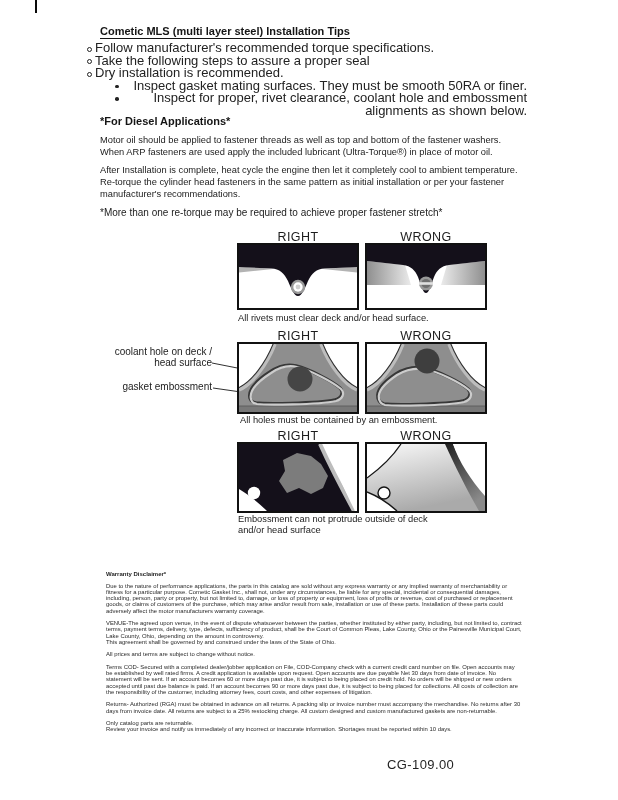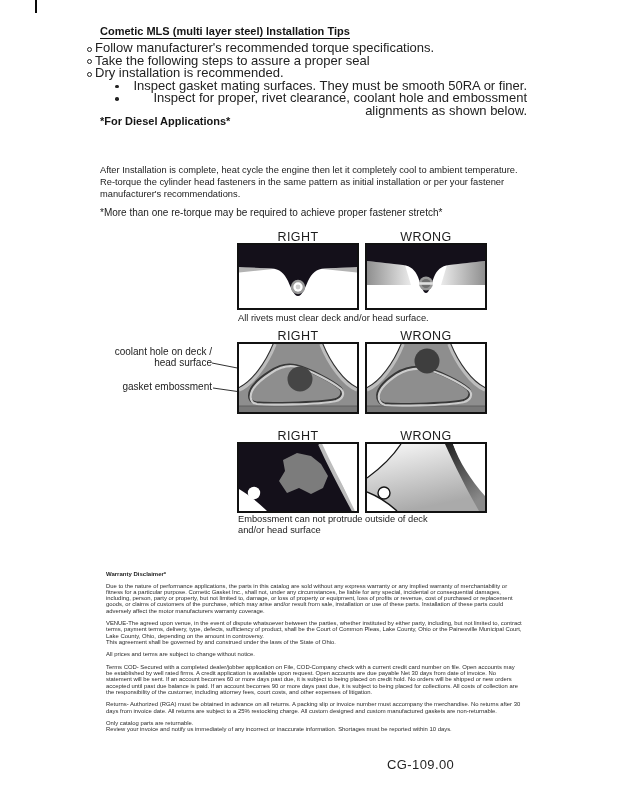--- a/index.html
+++ b/index.html
@@ -47,20 +47,21 @@
 
   <div class="abs bullets">
     <div class="b-row">Follow manufacturer's recommended torque specifications.</div>
     <div class="b-row">Take the following steps to assure a proper seal</div>
     <div class="b-row">Dry installation is recommended.</div>
     <div class="sb-row">Inspect gasket mating surfaces.  They must be smooth 50RA or finer.</div>
     <div class="sb-row">Inspect for proper, rivet clearance, coolant hole and embossment alignments as shown below.</div>
   </div>
 
   <div class="abs diesel-h">*For Diesel Applications*</div>
+  <div class="abs body-p p1">Motor oil should be applied to fastener threads as well as top and bottom of the fastener washers. When ARP fasteners are used apply the included lubricant (Ultra-Torque®) in place of motor oil.</div>
   <div class="abs body-p p2">After Installation is complete, heat cycle the engine then let it completely cool to ambient temperature. Re-torque the cylinder head fasteners in the same pattern as initial installation or per your fastener manufacturer's recommendations.</div>
   <div class="abs note">*More than one re-torque may be required to achieve proper fastener stretch*</div>
 
   <div class="abs dlabel" style="left:237px;top:230px;">RIGHT</div>
   <div class="abs dlabel" style="left:365px;top:230px;">WRONG</div>
 
   <div class="abs dbox" style="left:237px;top:243px;">
     <svg width="118" height="63" viewBox="0 0 118 63">
       <rect x="0" y="0" width="118" height="63" fill="#ffffff"></rect>
       <polygon points="0,21.5 34,24 0,27.5" fill="#b3b3b3"></polygon>
@@ -135,20 +136,21 @@
       <path d="M118,46 C104,40 90,20 82,0" fill="none" stroke="#bdbdbd" stroke-width="3.4"></path>
       <path d="M119,44 C105,38 91,18 83.5,-1" fill="none" stroke="#2f2f2f" stroke-width="1.1"></path>
       <rect x="0" y="62" width="118" height="6" fill="#787878"></rect>
       <line x1="0" y1="62" x2="118" y2="62" stroke="#565656" stroke-width="0.8"></line>
       <path d="M12,55 C10,47 18,39 30,31 C38,26 48,23.5 58,25 C72,28 94,39 102,46 C106,50 104,56 97,58 C78,62 26,62 18,61 C13,60 13,57.5 12,55 Z" fill="none" stroke="#383838" stroke-width="3.4" transform="translate(-1,-1)"></path>
       <path d="M12,55 C10,47 18,39 30,31 C38,26 48,23.5 58,25 C72,28 94,39 102,46 C106,50 104,56 97,58 C78,62 26,62 18,61 C13,60 13,57.5 12,55 Z" fill="none" stroke="#cccccc" stroke-width="2.2"></path>
       <circle cx="60" cy="17" r="12.5" fill="#3e3e3e"></circle>
     </svg>
   </div>
 
+  <div class="abs caption" style="left:240px;top:415px;width:240px;">All holes must be contained by an embossment.</div>
 
   <div class="abs dlabel" style="left:237px;top:429px;">RIGHT</div>
   <div class="abs dlabel" style="left:365px;top:429px;">WRONG</div>
 
   <div class="abs dbox" style="left:237px;top:442px;">
     <svg width="118" height="67" viewBox="0 0 118 67">
       <rect x="0" y="0" width="118" height="67" fill="#ffffff"></rect>
       <path d="M0,0 H80 C90,22 102,45 114,67 L28,67 C18,57 8,50 0,45 Z" fill="#14101a"></path>
       <path d="M81,0 C91,22 103,45 115,67" fill="none" stroke="#bcbcbc" stroke-width="4"></path>
       <path d="M87,0 H118 V67 H116 C104,43 95,20 87,0 Z" fill="#ffffff"></path>

